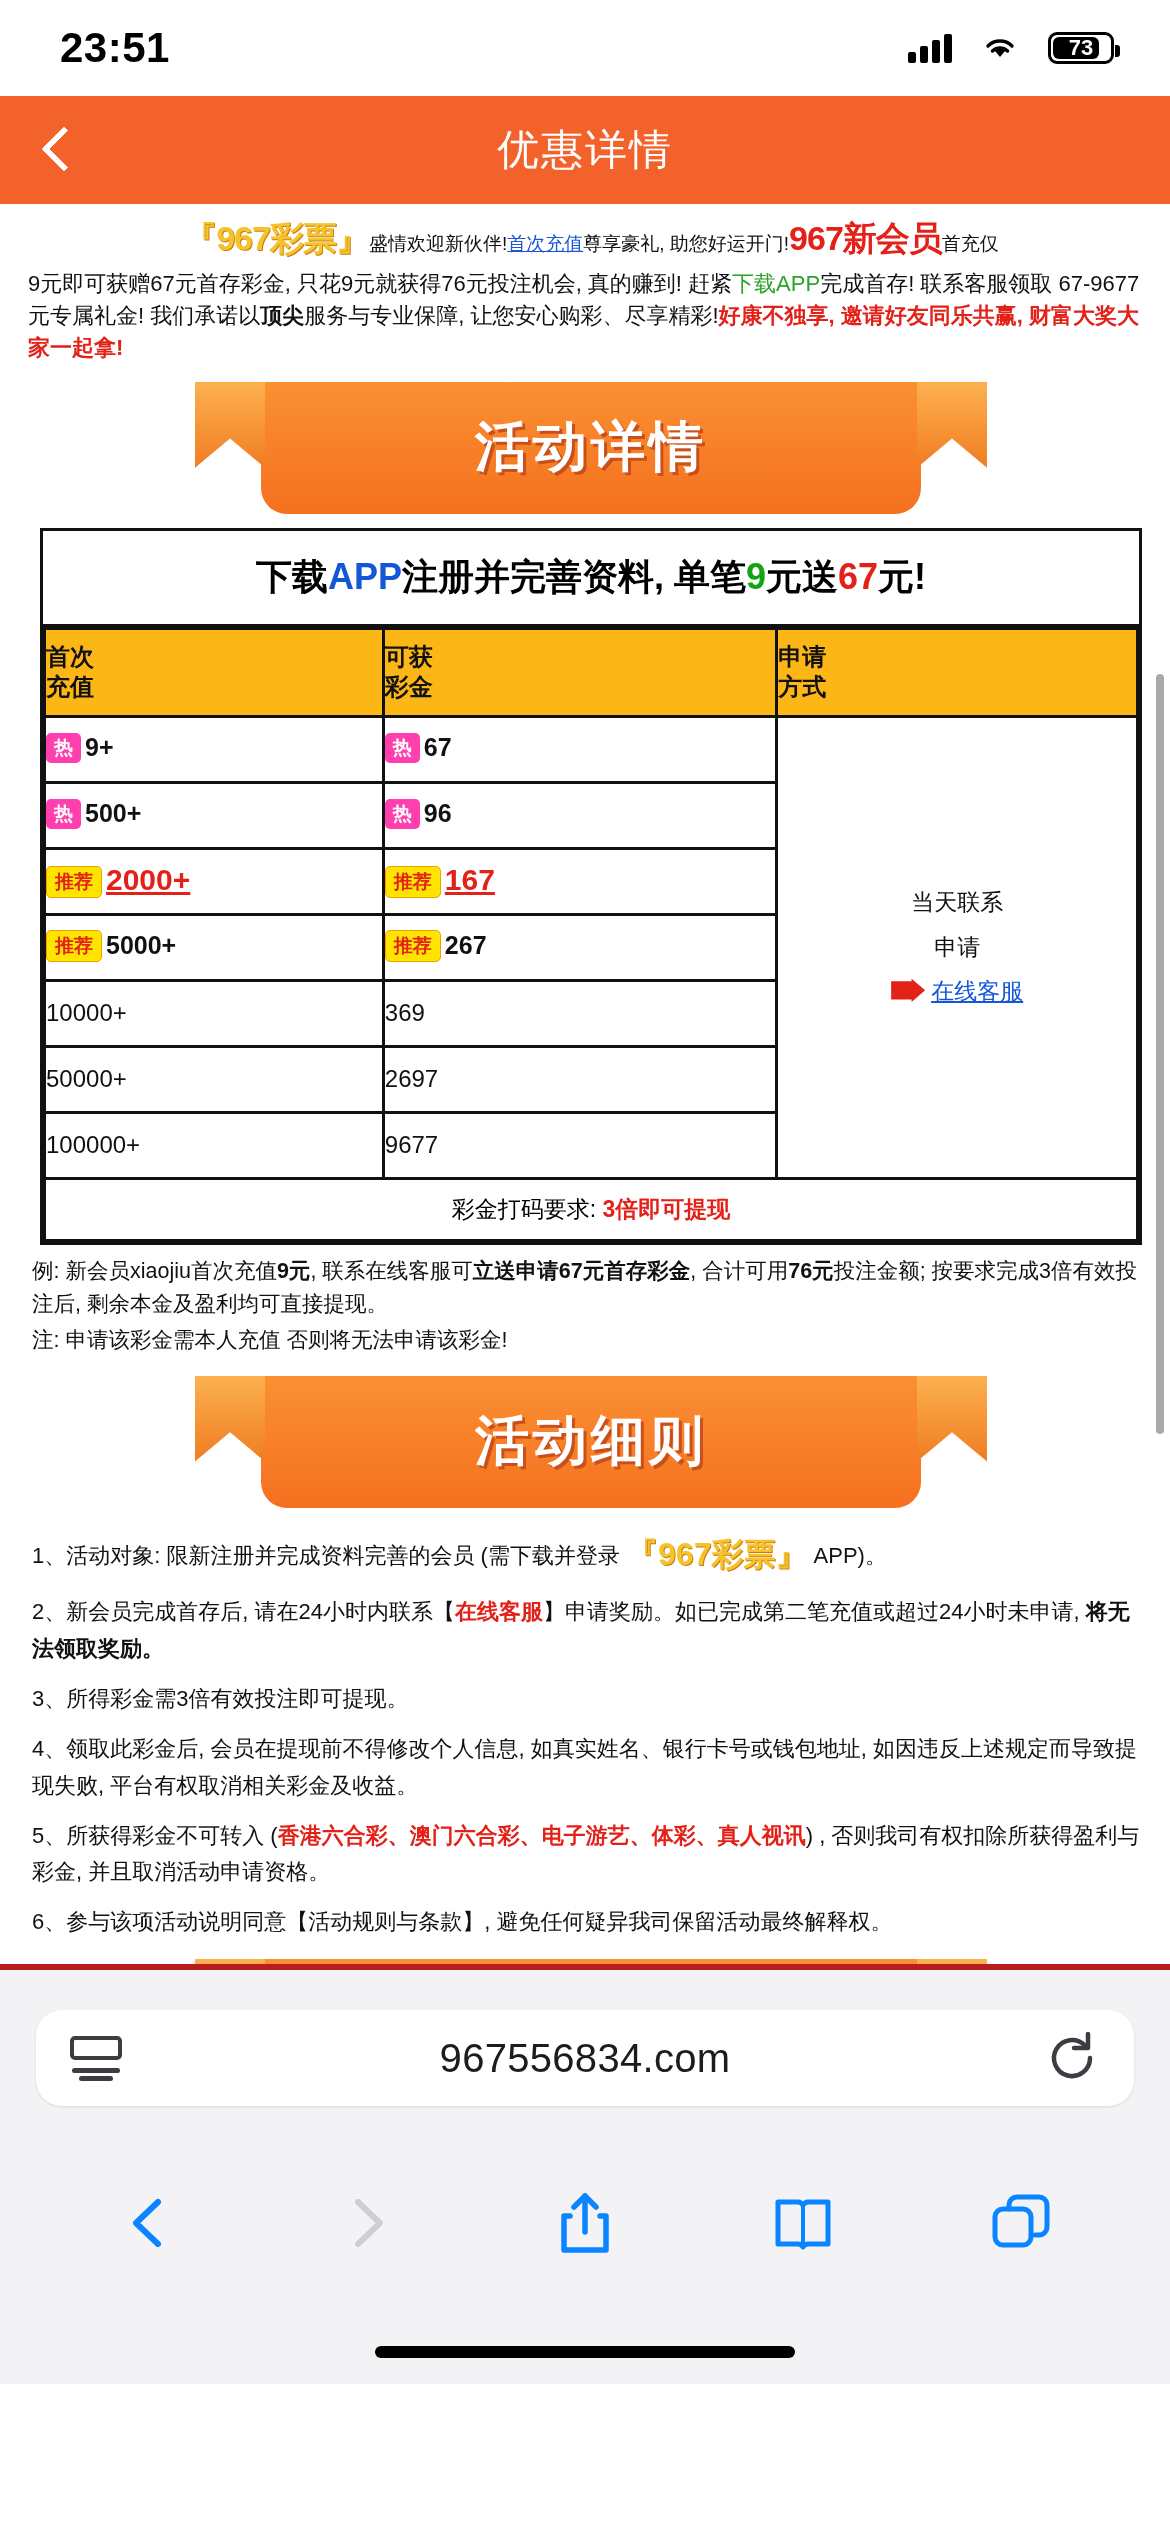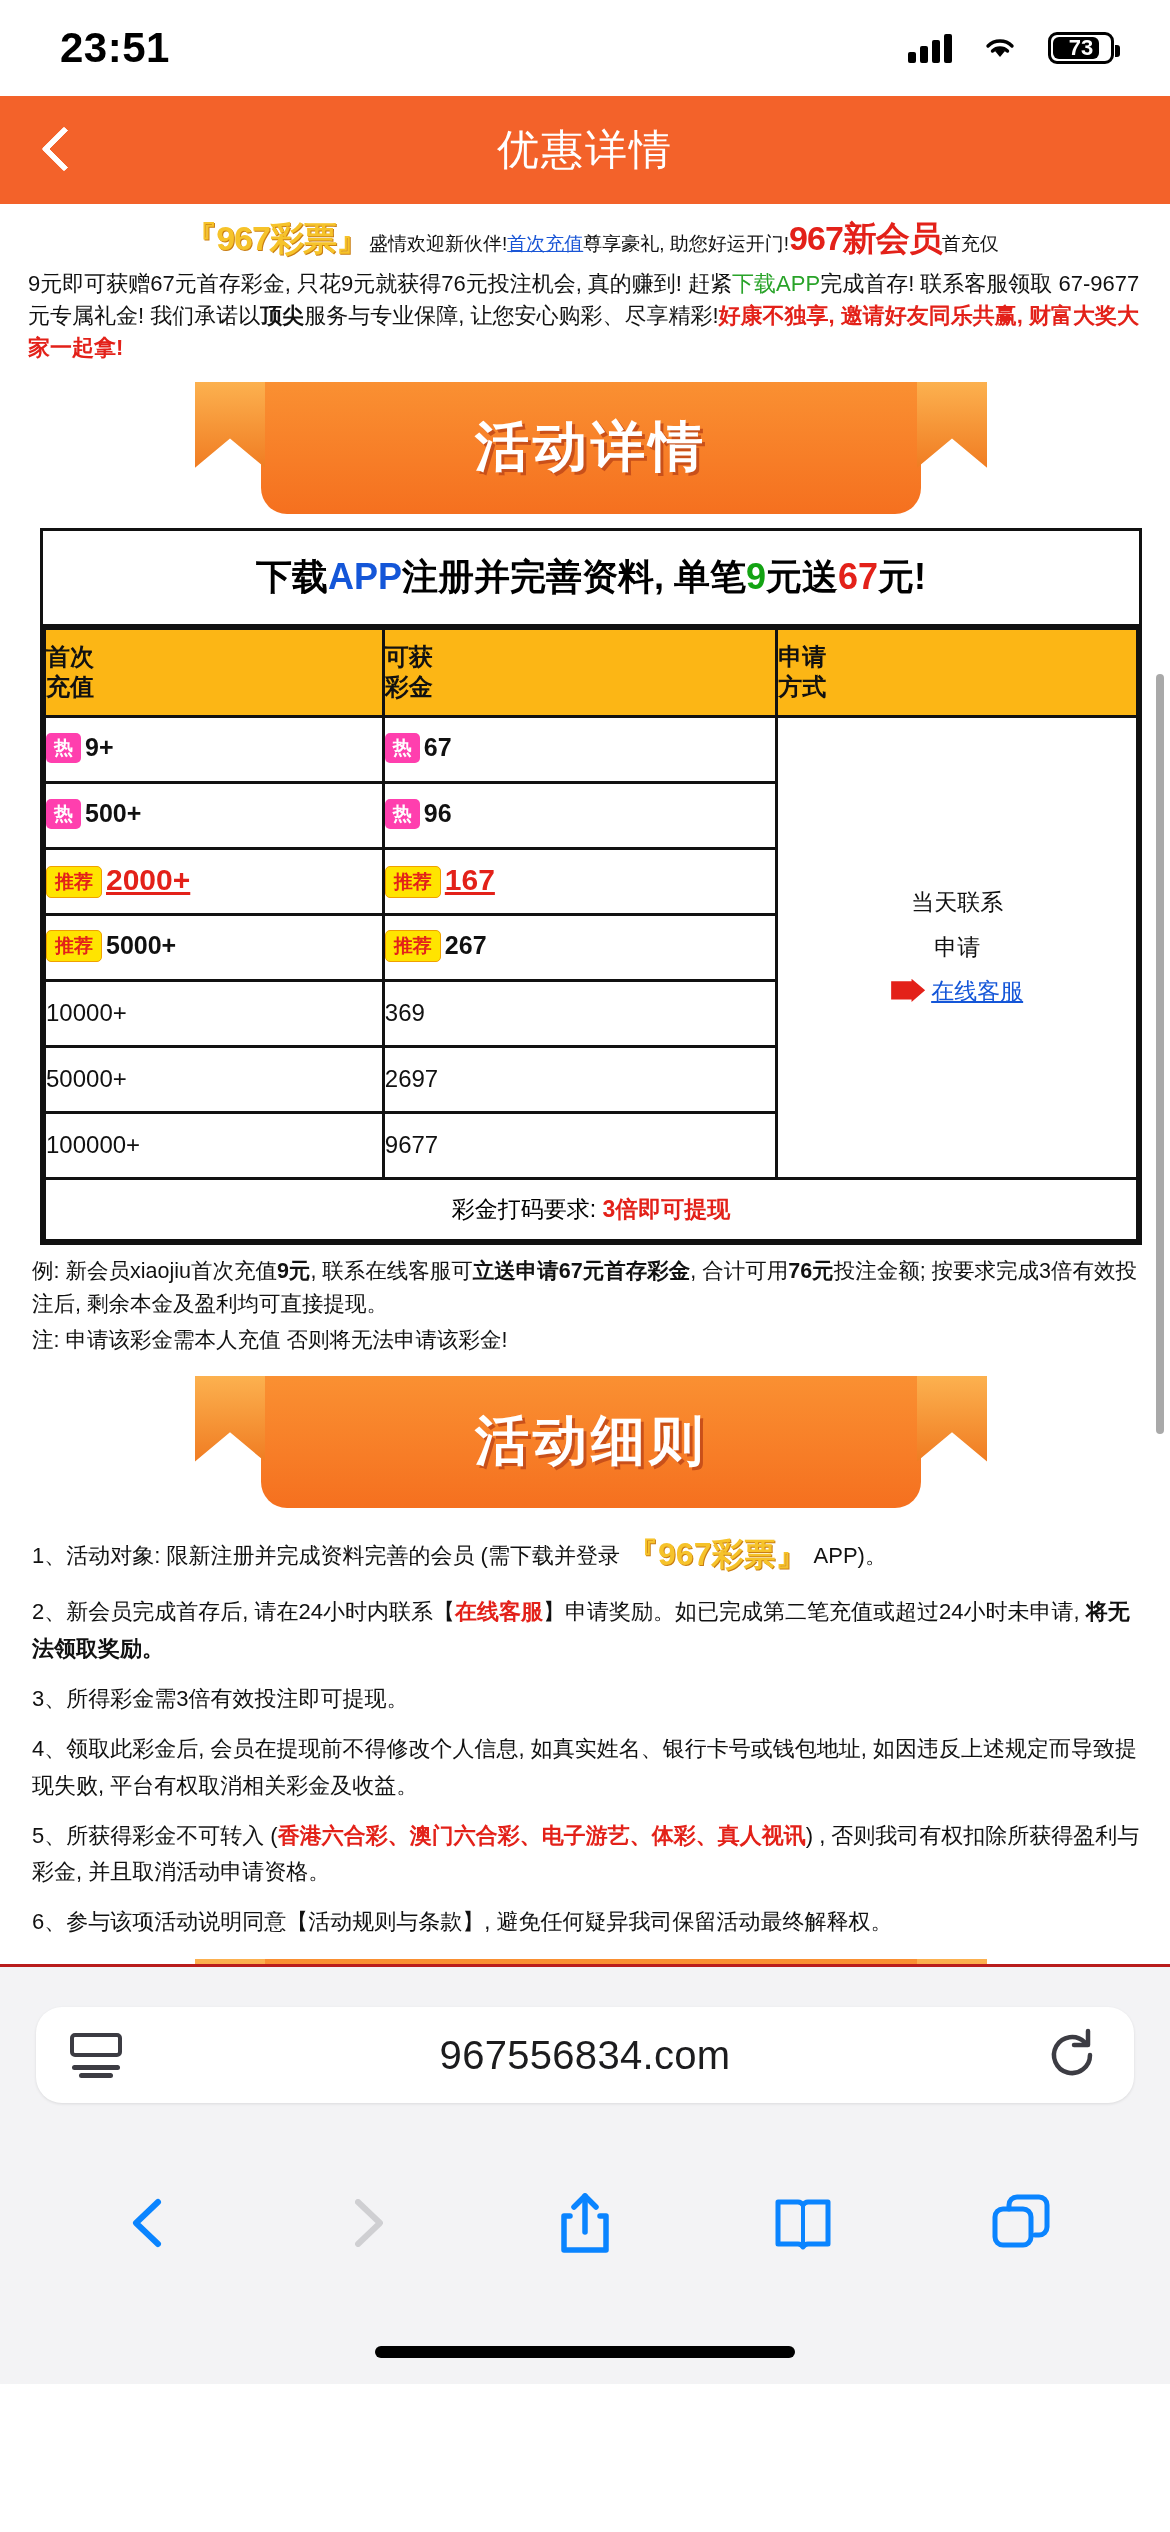--- a/index.html
+++ b/index.html
@@ -171,21 +171,21 @@
 
   
   .scrollbar {
     position: absolute; right: 6px; top: 470px; width: 8px; height: 760px;
     background: #9a9a9a; border-radius: 4px; opacity: .85;
   }
 
   
   .browser {
     position: absolute; left: 0; right: 0; bottom: 0; height: 420px;
-    background: #f3f3f5; border-top: 3px solid #b91c1c;
+    background: #f3f3f5; border-top: 6px solid #b91c1c;
   }
   .urlbar {
     margin: 40px 36px 0; height: 96px; background: #fff; border-radius: 26px;
     display: flex; align-items: center; padding: 0 34px; gap: 18px;
     box-shadow: 0 1px 3px rgba(0,0,0,.10);
   }
   .url-text {
     flex: 1; text-align: center; font-size: 40px; color: #1c1c1e; letter-spacing: 0.3px;
   }
   .aa-icon { width: 56px; height: 44px; position: relative; }

